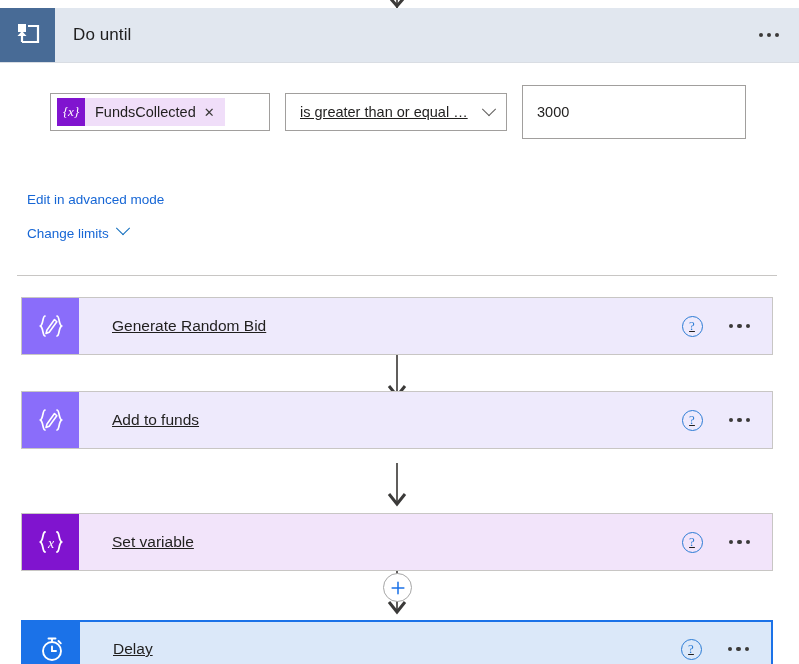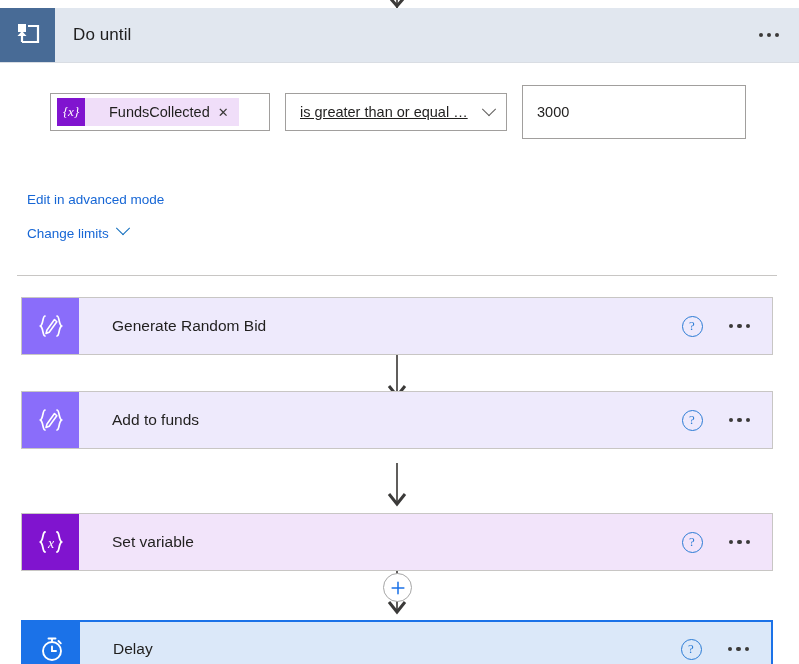--- a/index.html
+++ b/index.html
@@ -106,21 +106,21 @@
     display: flex;
     align-items: center;
     justify-content: center;
     font-size: 13px;
     font-style: italic;
     font-family: "Liberation Serif", serif;
   }
   .token-label {
     font-size: 14.5px;
     color: #201f1e;
-    padding: 0 8px 0 24px;
+    padding: 0 8px 0 10px;
     white-space: nowrap;
   }
   .token-remove {
     font-size: 13px;
     color: #3b3a39;
     cursor: pointer;
     line-height: 1;
   }
 
   .op-select {
@@ -184,20 +184,21 @@
   
   .action {
     position: absolute;
     left: 21px;
     width: 752px;
     height: 58px;
     display: flex;
     align-items: stretch;
     box-sizing: border-box;
     border: 1px solid #c8c6c4;
+    text-decoration: underline;
   }
   .action .act-icon {
     width: 57px; min-width: 57px;
     display: flex; align-items: center; justify-content: center;
   }
   .action .act-title {
     flex: 1;
     display: flex; align-items: center;
     padding-left: 33px;
     font-size: 15.5px;

